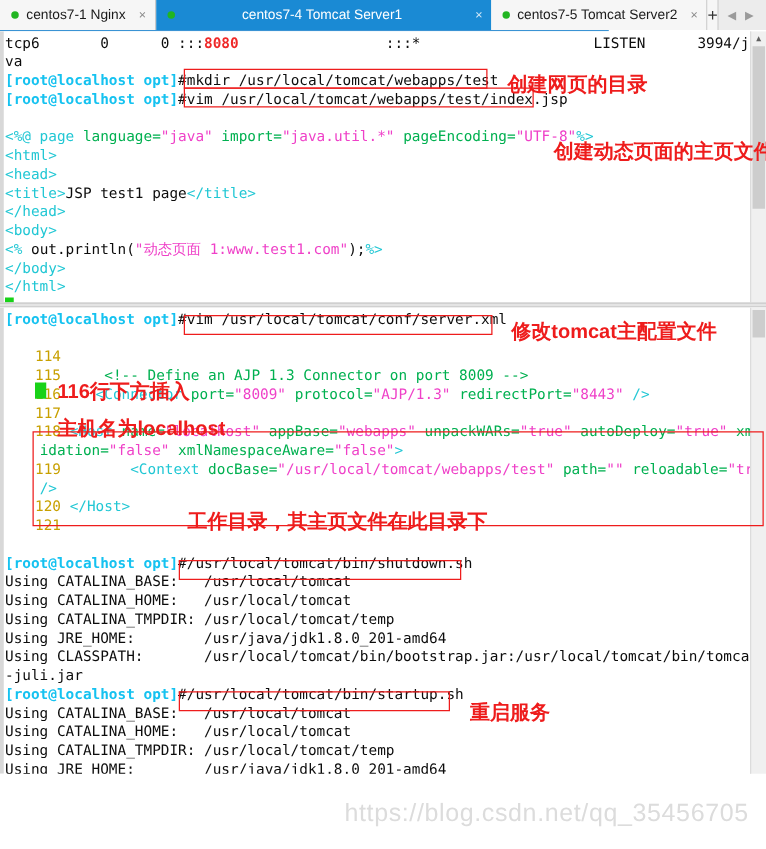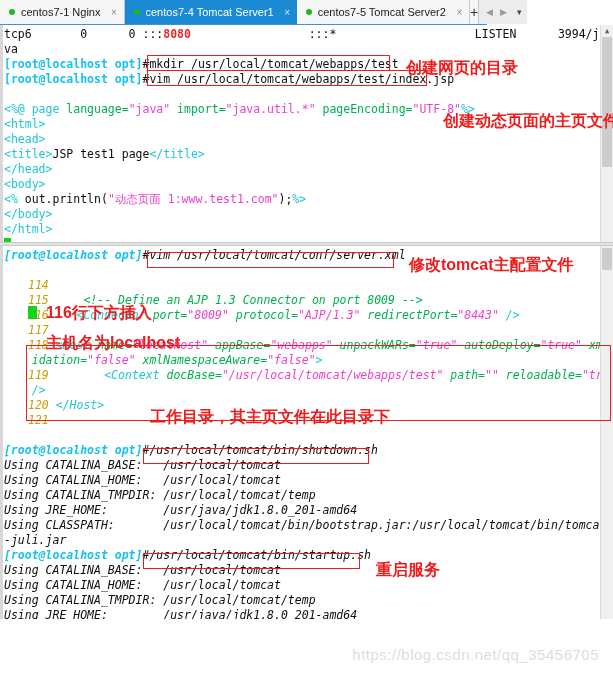--- a/index.html
+++ b/index.html
@@ -38,20 +38,21 @@
     font-size: 11px;
     color: #1a1a1a;
     box-sizing: border-box;
     white-space: nowrap;
     cursor: default;
   }
   .tab.active {
     background: #1a8ad4;
     color: #ffffff;
     border-right: none;
+    gap: 48px;
   }
   .tab .dot {
     width: 6px; height: 6px;
     border-radius: 50%;
     background: #21b521;
     margin-right: 6px;
     flex: 0 0 auto;
   }
   .tab .tab-label { margin-right: 8px; }
   .tab .closex {
@@ -92,21 +93,21 @@
   
   .pane {
     position: absolute;
     left: 0;
     width: 613px;
     background: #ffffff;
     overflow: hidden;
     box-sizing: border-box;
   }
   #pane-top    { top: 25px;  height: 217px; }
-  #pane-bottom { top: 246px; height: 373px; font-style: italic; }
+  #pane-bottom { top: 246px; height: 373px; }
 
   .divider {
     position: absolute;
     left: 0; top: 242px;
     width: 613px; height: 4px;
     background: #e4e4e4;
     border-top: 1px solid #c9c9c9;
     border-bottom: 1px solid #c9c9c9;
     box-sizing: border-box;
   }
@@ -189,21 +190,21 @@
     width: 3px;
     background: #d8d8d8;
   }
 
   .watermark {
     position: absolute;
     right: 14px;
     bottom: 16px;
     color: #dcdcdc;
     font-family: "Liberation Sans", sans-serif;
-    font-size: 15px;
+    font-size: 20px;
     letter-spacing: 0.5px;
     white-space: nowrap;
   }
 </style>
 </head>
 <body>
 
 <div id="tabbar">
   <div class="tab">
     <span class="dot"></span>

